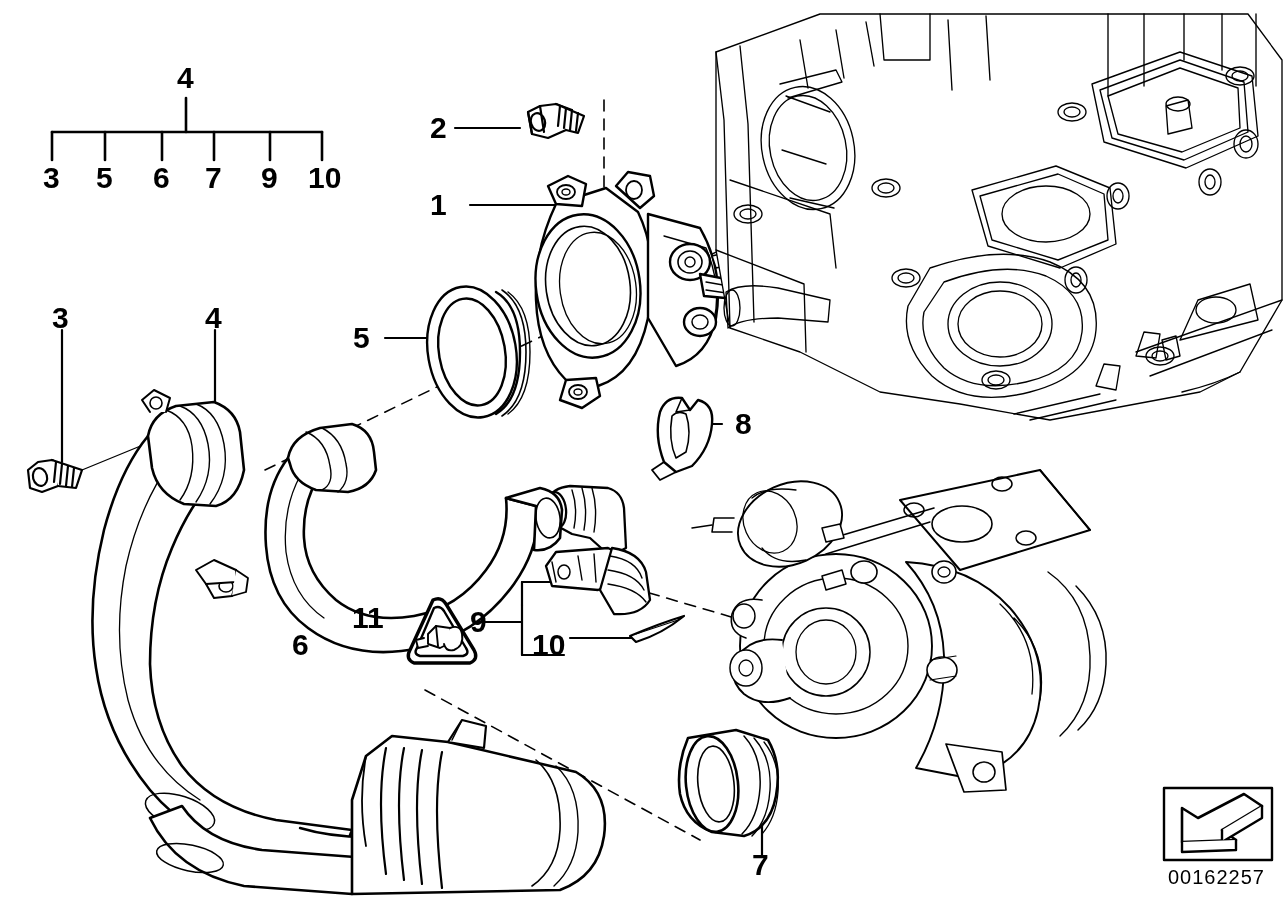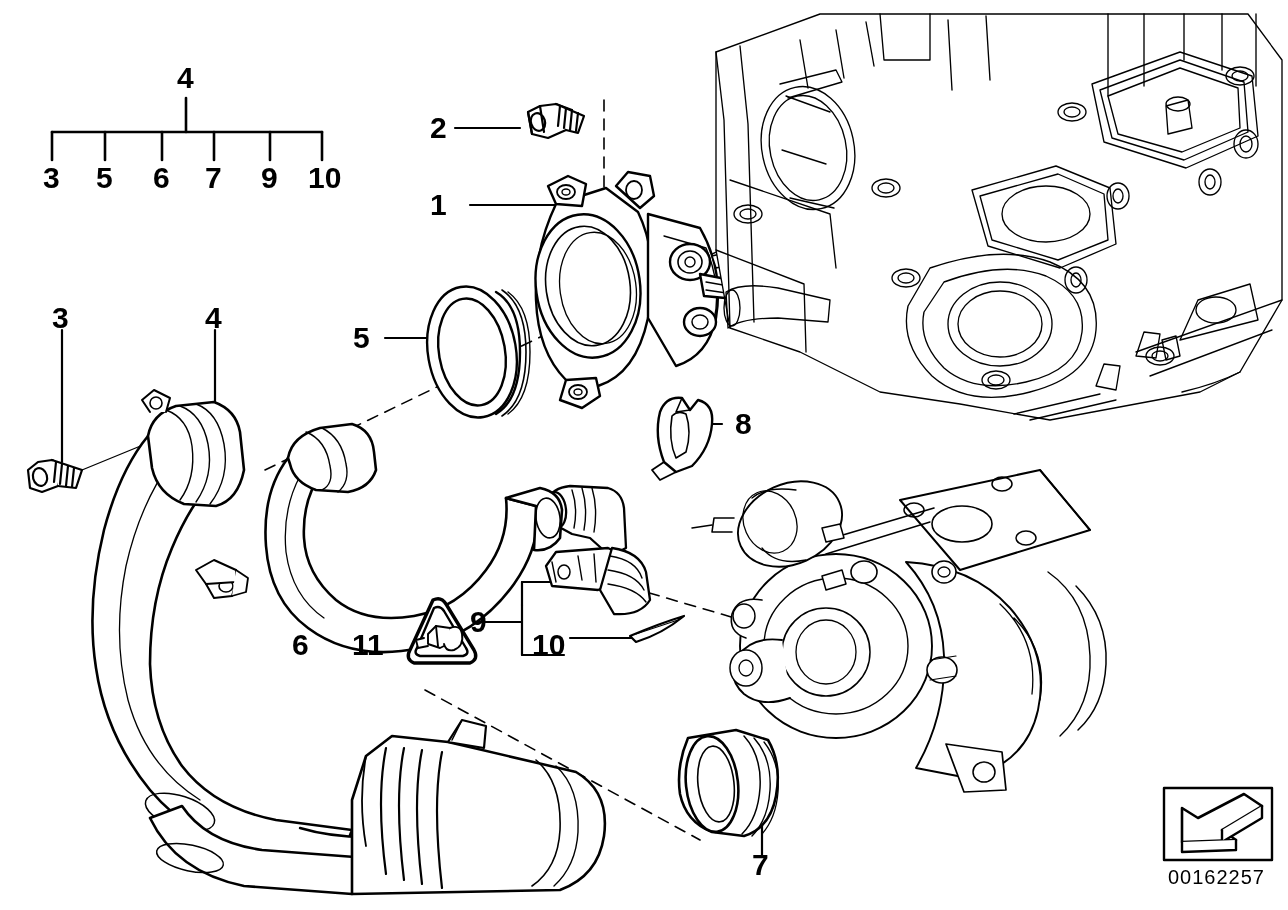--- a/index.html
+++ b/index.html
@@ -371,17 +371,17 @@
 <div class="lbl" style="left:430px;top:113px;">2</div>
 <div class="lbl" style="left:430px;top:190px;">1</div>
 <div class="lbl" style="left:52px;top:303px;">3</div>
 <div class="lbl" style="left:205px;top:303px;">4</div>
 <div class="lbl" style="left:353px;top:323px;">5</div>
 <div class="lbl" style="left:292px;top:630px;">6</div>
 <div class="lbl" style="left:752px;top:850px;">7</div>
 <div class="lbl" style="left:735px;top:409px;">8</div>
 <div class="lbl" style="left:470px;top:607px;">9</div>
 <div class="lbl" style="left:532px;top:630px;">10</div>
-<div class="lbl" style="left:352px;top:630px;">11</div>
+<div class="lbl" style="left:352px;top:603px;">11</div>
 
 <div class="partno" style="left:1168px;top:866px;">00162257</div>
 
 </div>
 
 </body></html>

